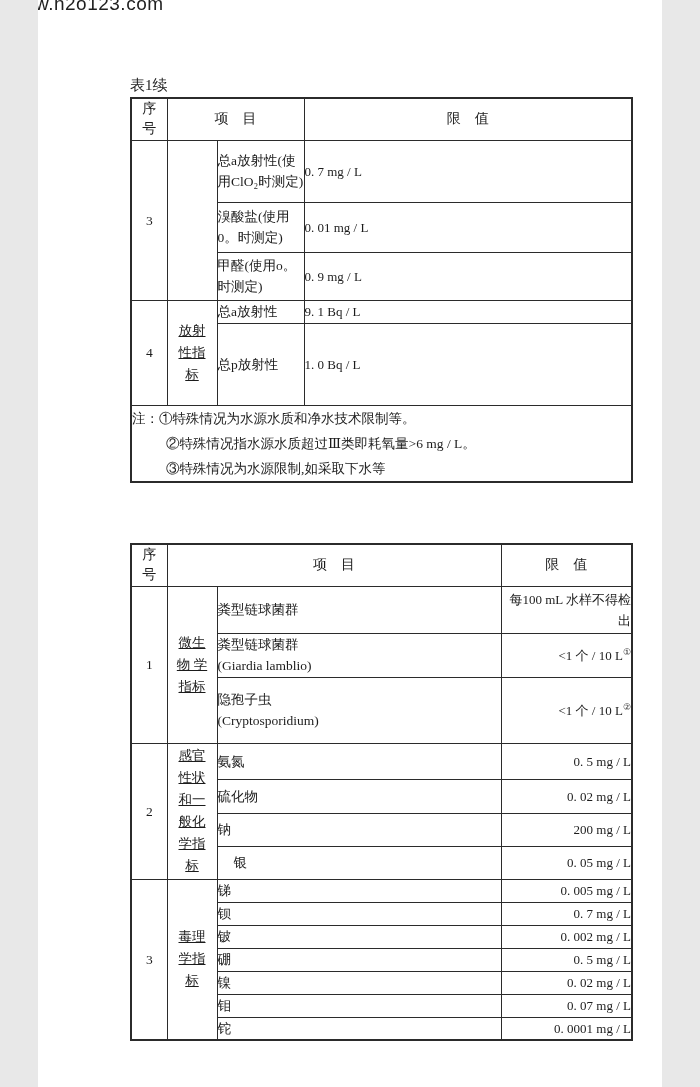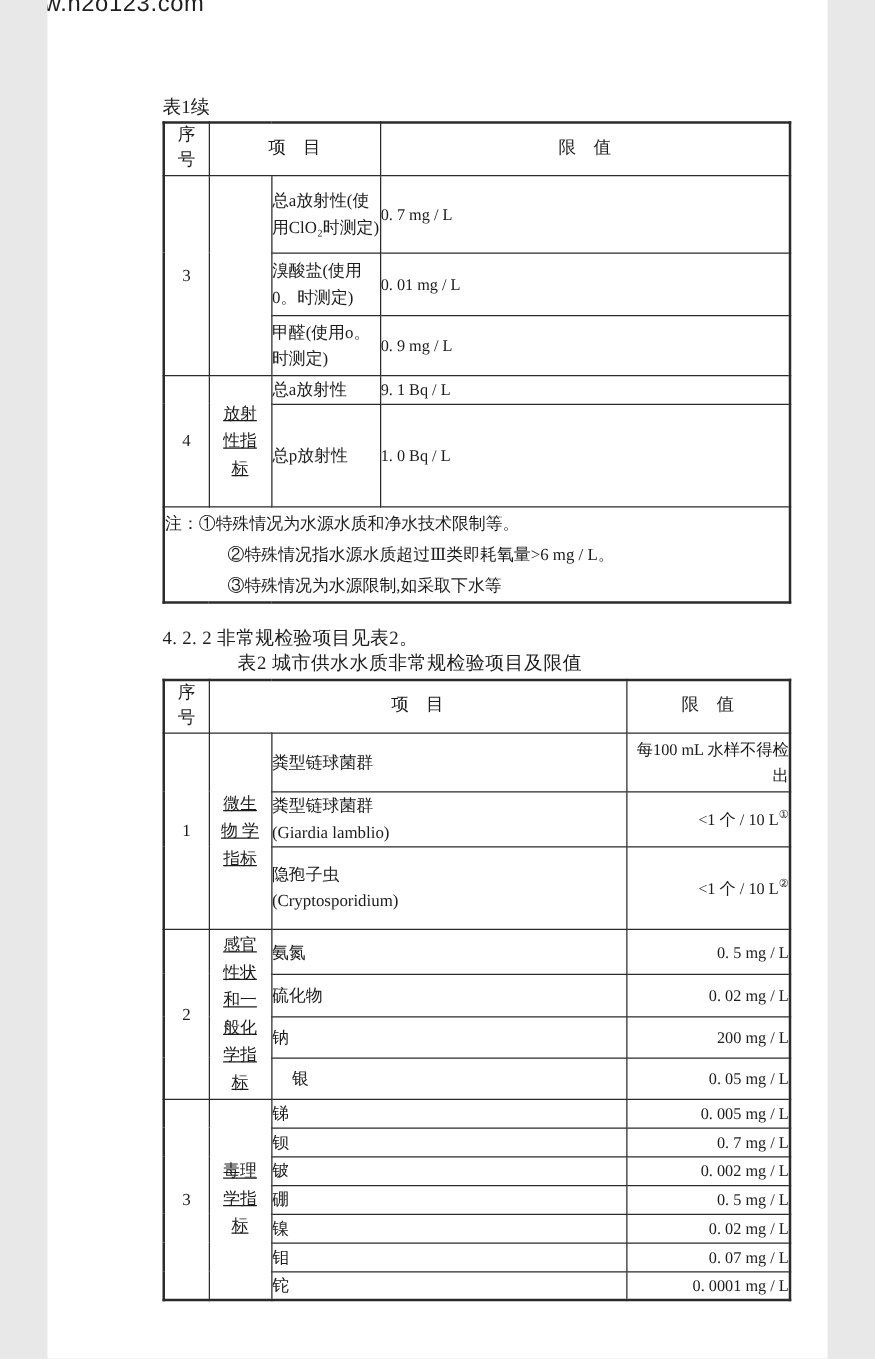--- a/index.html
+++ b/index.html
@@ -28,21 +28,21 @@
   }
   .c{text-align:center;}
   .pre{white-space:pre-line;}
   .hdr{font-size:14px;line-height:20px;}
   .item{text-align:left;padding:2px 2px 2px 8px;}
   .limit{text-align:left;padding:2px 2px 2px 16px;font-size:13px;}
   .limit2{text-align:right;padding:2px 2px 2px 12px;font-size:13px;}
   .cat{line-height:22px;text-decoration:underline;}
   .sup{font-size:9px;vertical-align:super;line-height:0;}
   .notes-cell{vertical-align:top;padding:8px 6px 4px 38px;font-size:13.5px;line-height:25px;margin-left:42px;}
-  .note-indent{padding-left:50px;}
+  .note-indent{padding-left:34px;}
   .title1{font-size:15px;}
   .heading{font-size:15px;letter-spacing:.3px;}
   .caption{font-size:15px;letter-spacing:.5px;}
   .pagenum{font-size:14px;color:#2a2a2a;}
 </style>
 </head>
 <body>
 
 <div class="page">
 
@@ -93,23 +93,21 @@
       <tr style="height:73px">
         <td colspan="4" class="notes-cell">
           <div>注：①特殊情况为水源水质和净水技术限制等。</div>
           <div class="note-indent">②特殊情况指水源水质超过Ⅲ类即耗氧量&gt;6 mg / L。</div>
           <div class="note-indent">③特殊情况为水源限制,如采取下水等</div>
         </td>
       </tr>
     </tbody>
   </table>
 
-  <div class="abs heading" style="left:92px;top:501px;">4. 2. 2 非常规检验项目见表2。</div>
-
-  <div class="abs caption" style="left:152px;top:521px;">表2 城市供水水质非常规检验项目及限值</div>
+
 
   <table class="abs doc-table" style="left:92px;top:543px;width:503px;">
     <colgroup>
         <col style="width:36px">
         <col style="width:50px">
         <col style="width:284px">
         <col>
       </colgroup>
     <tbody>
       <tr style="height:42px">

